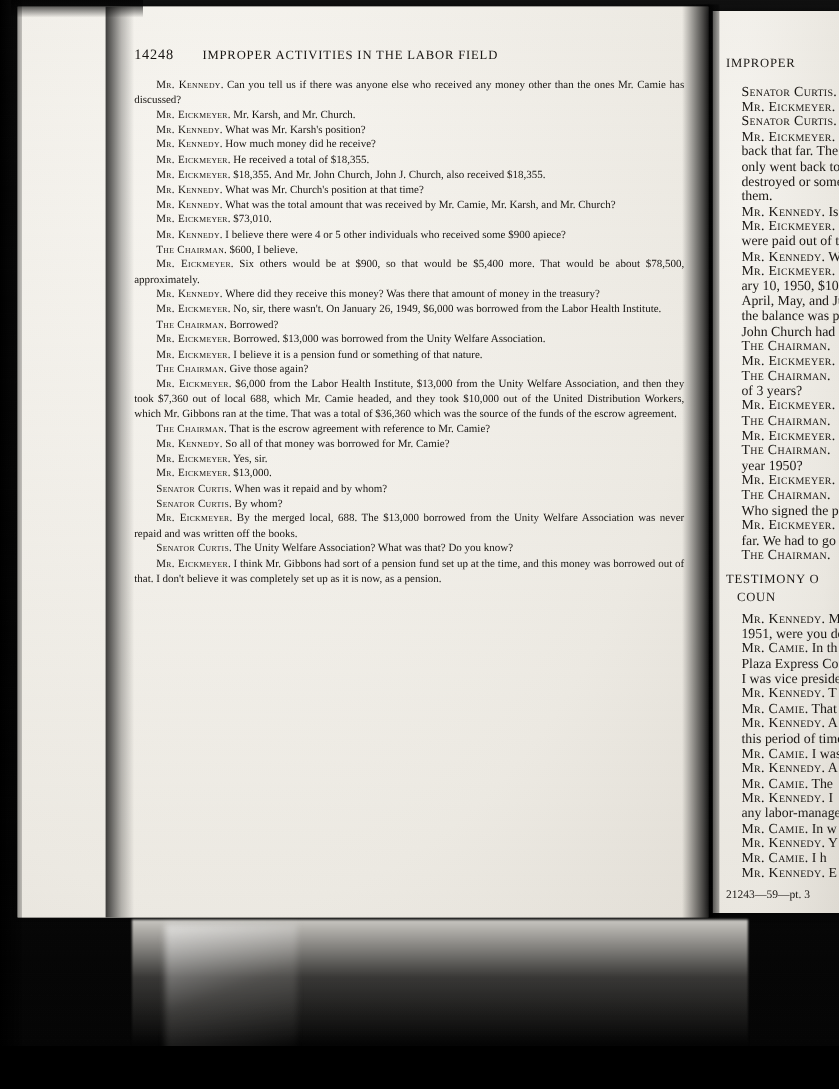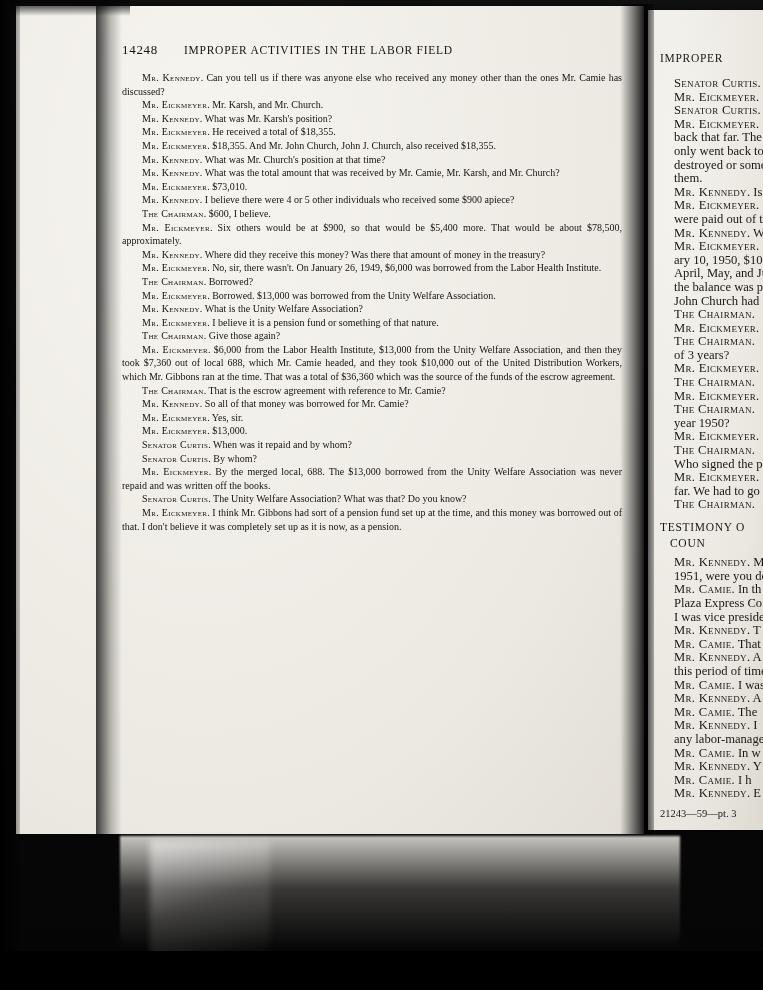--- a/index.html
+++ b/index.html
@@ -211,33 +211,33 @@
 
   <div class="page-body">
     <div class="running-head">
       <span class="folio">14248</span><span class="head-title">IMPROPER ACTIVITIES IN THE LABOR FIELD</span>
     </div>
 
     <div class="transcript">
       <p class="para"><span class="sc">Mr. Kennedy</span>. Can you tell us if there was anyone else who received any money other than the ones Mr. Camie has discussed?</p>
       <p class="para"><span class="sc">Mr. Eickmeyer</span>. Mr. Karsh, and Mr. Church.</p>
       <p class="para"><span class="sc">Mr. Kennedy</span>. What was Mr. Karsh's position?</p>
+      <p class="para"><span class="sc">Mr. Kennedy</span>. How much money did he receive?</p>
       <p class="para"><span class="sc">Mr. Eickmeyer</span>. He received a total of $18,355.</p>
       <p class="para"><span class="sc">Mr. Eickmeyer</span>. $18,355. And Mr. John Church, John J. Church, also received $18,355.</p>
       <p class="para"><span class="sc">Mr. Kennedy</span>. What was Mr. Church's position at that time?</p>
       <p class="para"><span class="sc">Mr. Kennedy</span>. What was the total amount that was received by Mr. Camie, Mr. Karsh, and Mr. Church?</p>
       <p class="para"><span class="sc">Mr. Eickmeyer</span>. $73,010.</p>
       <p class="para"><span class="sc">Mr. Kennedy</span>. I believe there were 4 or 5 other individuals who received some $900 apiece?</p>
       <p class="para"><span class="sc">The Chairman</span>. $600, I believe.</p>
       <p class="para"><span class="sc">Mr. Eickmeyer</span>. Six others would be at $900, so that would be $5,400 more. That would be about $78,500, approximately.</p>
       <p class="para"><span class="sc">Mr. Kennedy</span>. Where did they receive this money? Was there that amount of money in the treasury?</p>
       <p class="para"><span class="sc">Mr. Eickmeyer</span>. No, sir, there wasn't. On January 26, 1949, $6,000 was borrowed from the Labor Health Institute.</p>
       <p class="para"><span class="sc">The Chairman</span>. Borrowed?</p>
       <p class="para"><span class="sc">Mr. Eickmeyer</span>. Borrowed. $13,000 was borrowed from the Unity Welfare Association.</p>
-      <p class="para"><span class="sc">Mr. Kennedy</span>. What is the Unity Welfare Association?</p>
       <p class="para"><span class="sc">Mr. Eickmeyer</span>. I believe it is a pension fund or something of that nature.</p>
       <p class="para"><span class="sc">The Chairman</span>. Give those again?</p>
       <p class="para"><span class="sc">Mr. Eickmeyer</span>. $6,000 from the Labor Health Institute, $13,000 from the Unity Welfare Association, and then they took $7,360 out of local 688, which Mr. Camie headed, and they took $10,000 out of the United Distribution Workers, which Mr. Gibbons ran at the time. That was a total of $36,360 which was the source of the funds of the escrow agreement.</p>
       <p class="para"><span class="sc">The Chairman</span>. That is the escrow agreement with reference to Mr. Camie?</p>
       <p class="para"><span class="sc">Mr. Kennedy</span>. So all of that money was borrowed for Mr. Camie?</p>
       <p class="para"><span class="sc">Mr. Eickmeyer</span>. Yes, sir.</p>
       <p class="para"><span class="sc">Mr. Eickmeyer</span>. $13,000.</p>
       <p class="para"><span class="sc">Senator Curtis</span>. When was it repaid and by whom?</p>
       <p class="para"><span class="sc">Senator Curtis</span>. By whom?</p>
       <p class="para"><span class="sc">Mr. Eickmeyer</span>. By the merged local, 688. The $13,000 borrowed from the Unity Welfare Association was never repaid and was written off the books.</p>

